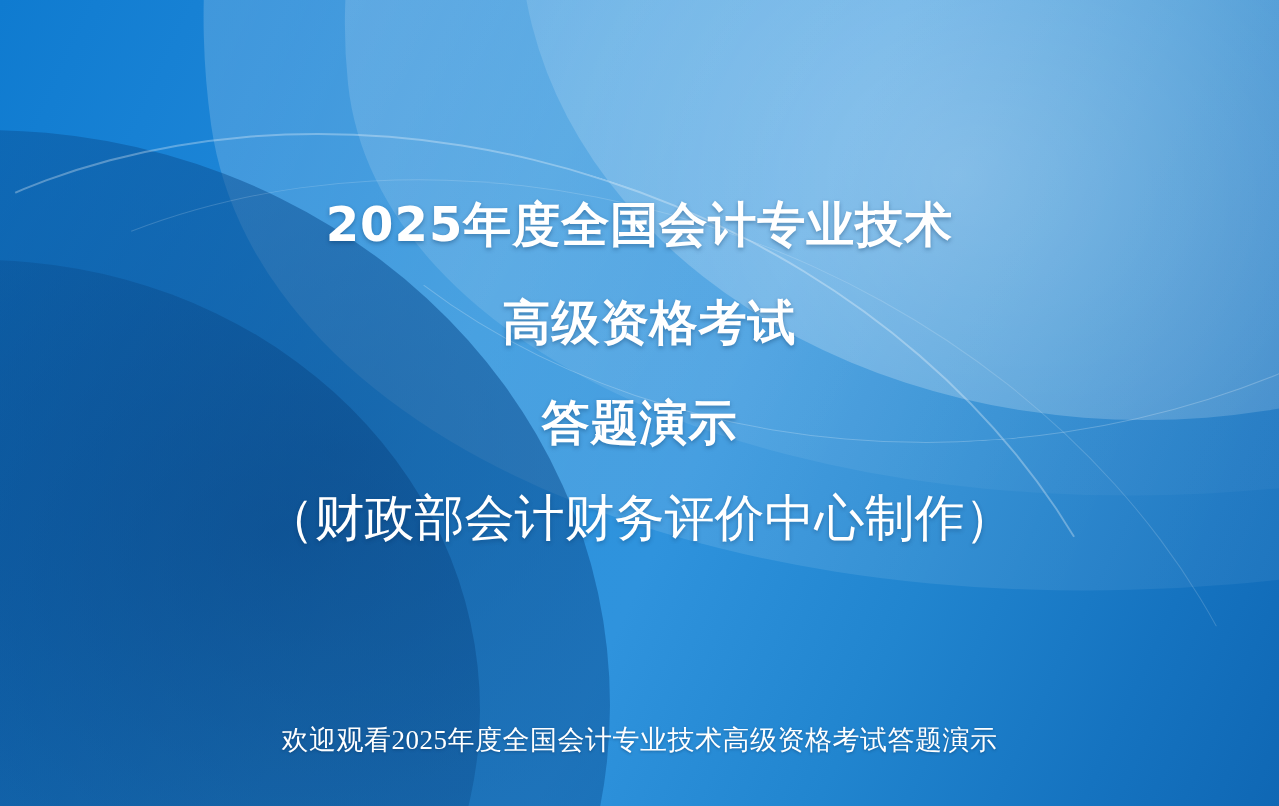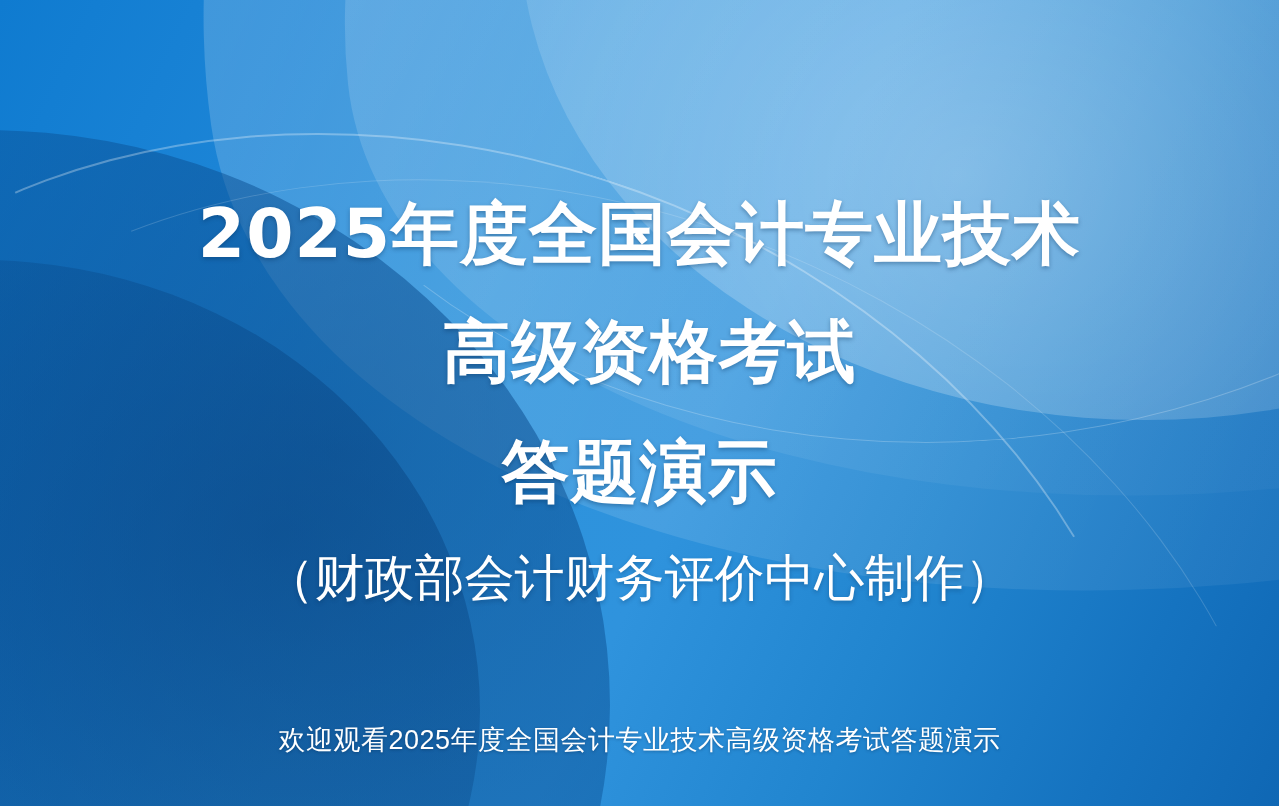--- a/index.html
+++ b/index.html
@@ -121,21 +121,21 @@
 
   .title-block {
     margin-top: 200px;
     width: 100%;
     text-align: center;
     color: #ffffff;
   }
   .title-line {
     font-family: "DejaVu Sans", "Liberation Sans", sans-serif;
     font-weight: bold;
-    font-size: 68px;
+    font-size: 48px;
     line-height: 1.0;
     letter-spacing: 1px;
     text-shadow: 0 2px 4px rgba(0,40,80,0.35);
   }
   .title-line.l1 { margin-bottom: 50px; }
   .title-line.l2 { margin-bottom: 52px; padding-left: 20px; }
   .title-line.l3 { margin-bottom: 46px; }
 
   .subtitle {
     font-family: "DejaVu Serif", "Liberation Serif", serif;
@@ -147,21 +147,21 @@
     letter-spacing: 0px;
   }
 
   .caption {
     position: absolute;
     left: 0;
     right: 0;
     bottom: 48px;
     text-align: center;
     color: #ffffff;
-    font-family: Liberation Sans, sans-serif;
+    font-family: Liberation Serif, serif;
     font-size: 27px;
     font-weight: normal;
     letter-spacing: 0.5px;
     text-shadow: 0 1px 3px rgba(0,40,80,0.4);
   }
 </style>
 </head>
 <body>
 
 <div id="slide">

